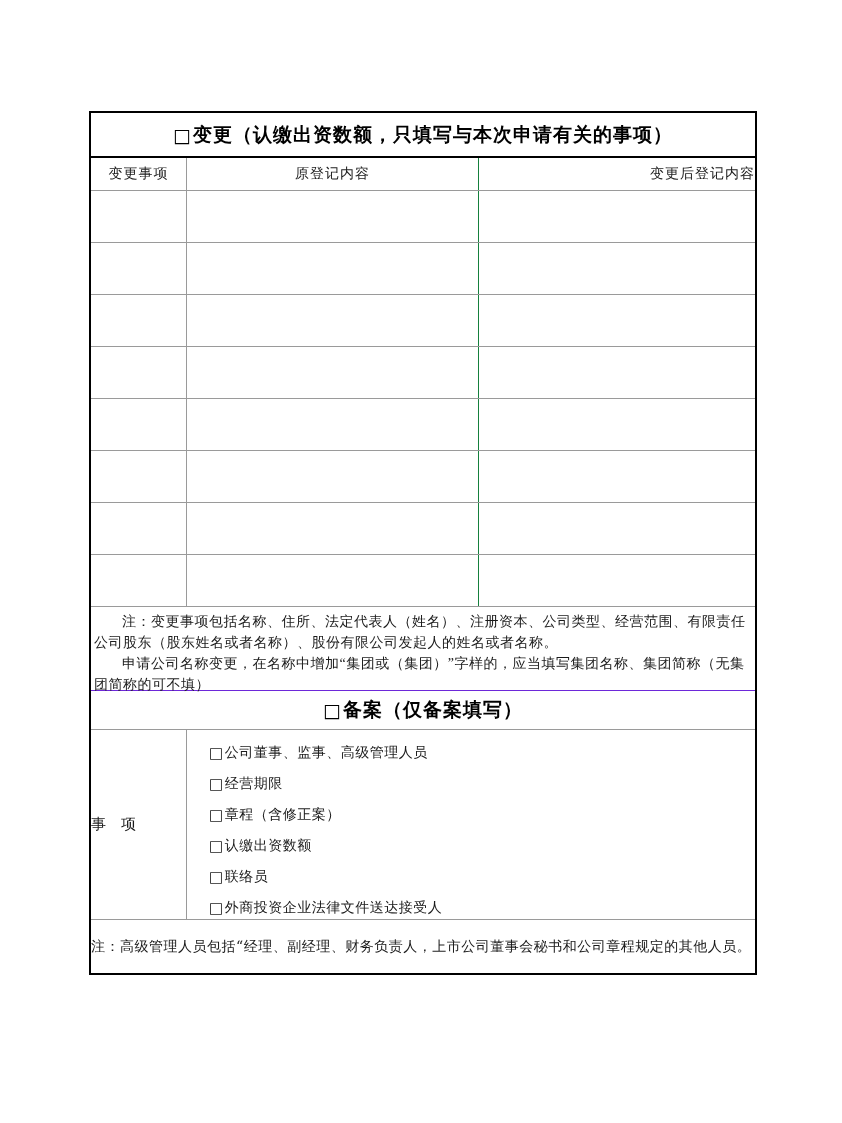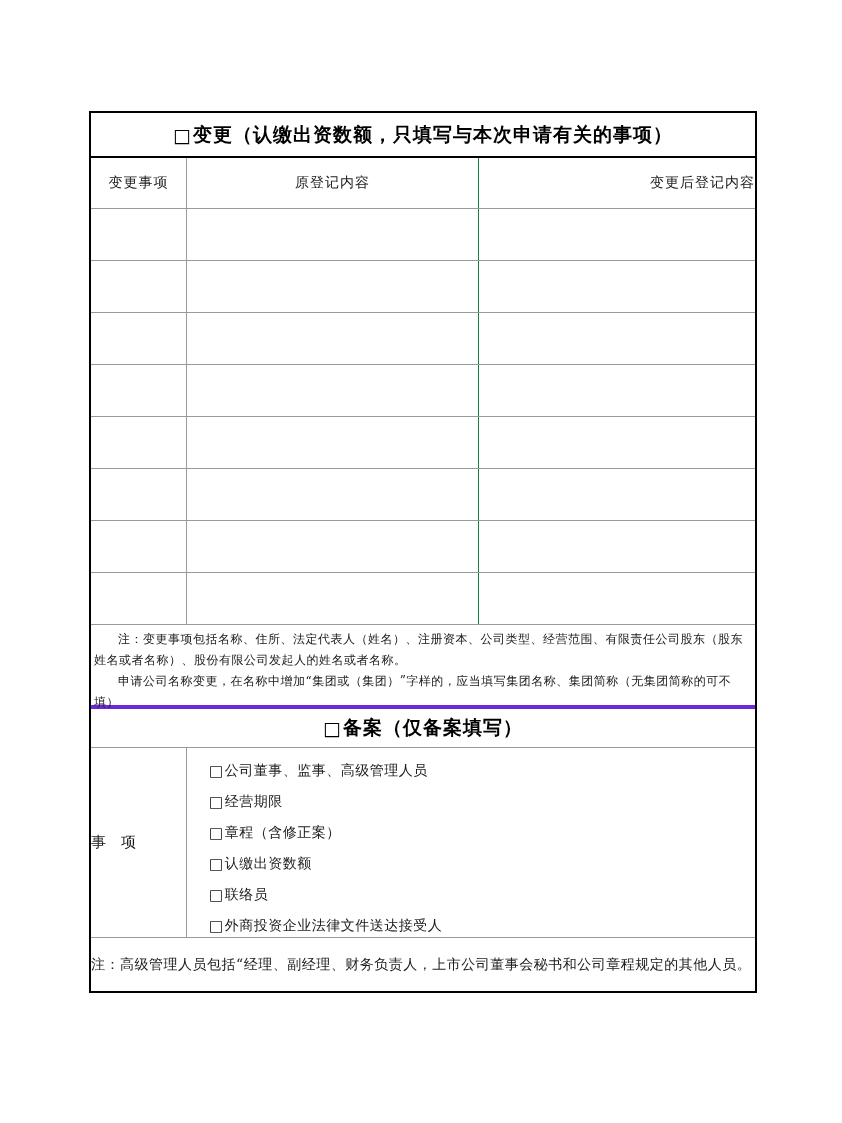--- a/index.html
+++ b/index.html
@@ -36,45 +36,46 @@
     font-size: 19px;
     letter-spacing: 1px;
     color: #000;
   }
   .sec-title.second {
     height: 38px;
     border-bottom: 1px solid #9a9a9a;
   }
   .sec-title .cbx { margin-right: 1px; }
 
-  .colhead-row { height: 51px; border-bottom: 1px solid #9a9a9a; }
+  .colhead-row { height: 33px; border-bottom: 1px solid #9a9a9a; }
   .c1 {
     width: 96px;
     border-right: 1px solid #9a9a9a;
     box-sizing: border-box;
     display: flex; align-items: center; justify-content: center;
   }
   .c2 {
     width: 292px;
     border-right: 1px solid #15803d;
     box-sizing: border-box;
     display: flex; align-items: center; justify-content: center;
   }
   .c3 { flex: 1; display: flex; align-items: center; justify-content: flex-end; }
   .colhead-row .cell-text { font-size: 14px; letter-spacing: 1px; }
 
   .empty-row { height: 52px; border-bottom: 1px solid #9a9a9a; }
 
   .note1 {
     height: 84px;
-    border-bottom: 4px solid #6d28d9;
+    border-bottom: 1px solid #6d28d9;
     box-sizing: border-box;
     padding: 4px 3px 0 3px;
-    font-size: 12px;
+    font-size: 14px;
     line-height: 21px;
+    font-family: Liberation Serif, serif;
   }
   .note1 p { margin: 0; text-indent: 2em; letter-spacing: 0.5px; }
 
   .items-row { height: 190px; border-bottom: 1px solid #9a9a9a; }
   .items-row .label-cell {
     width: 96px;
     border-right: 1px solid #9a9a9a;
     box-sizing: border-box;
     display: flex; align-items: center; justify-content: flex-start;
     font-size: 15px;

